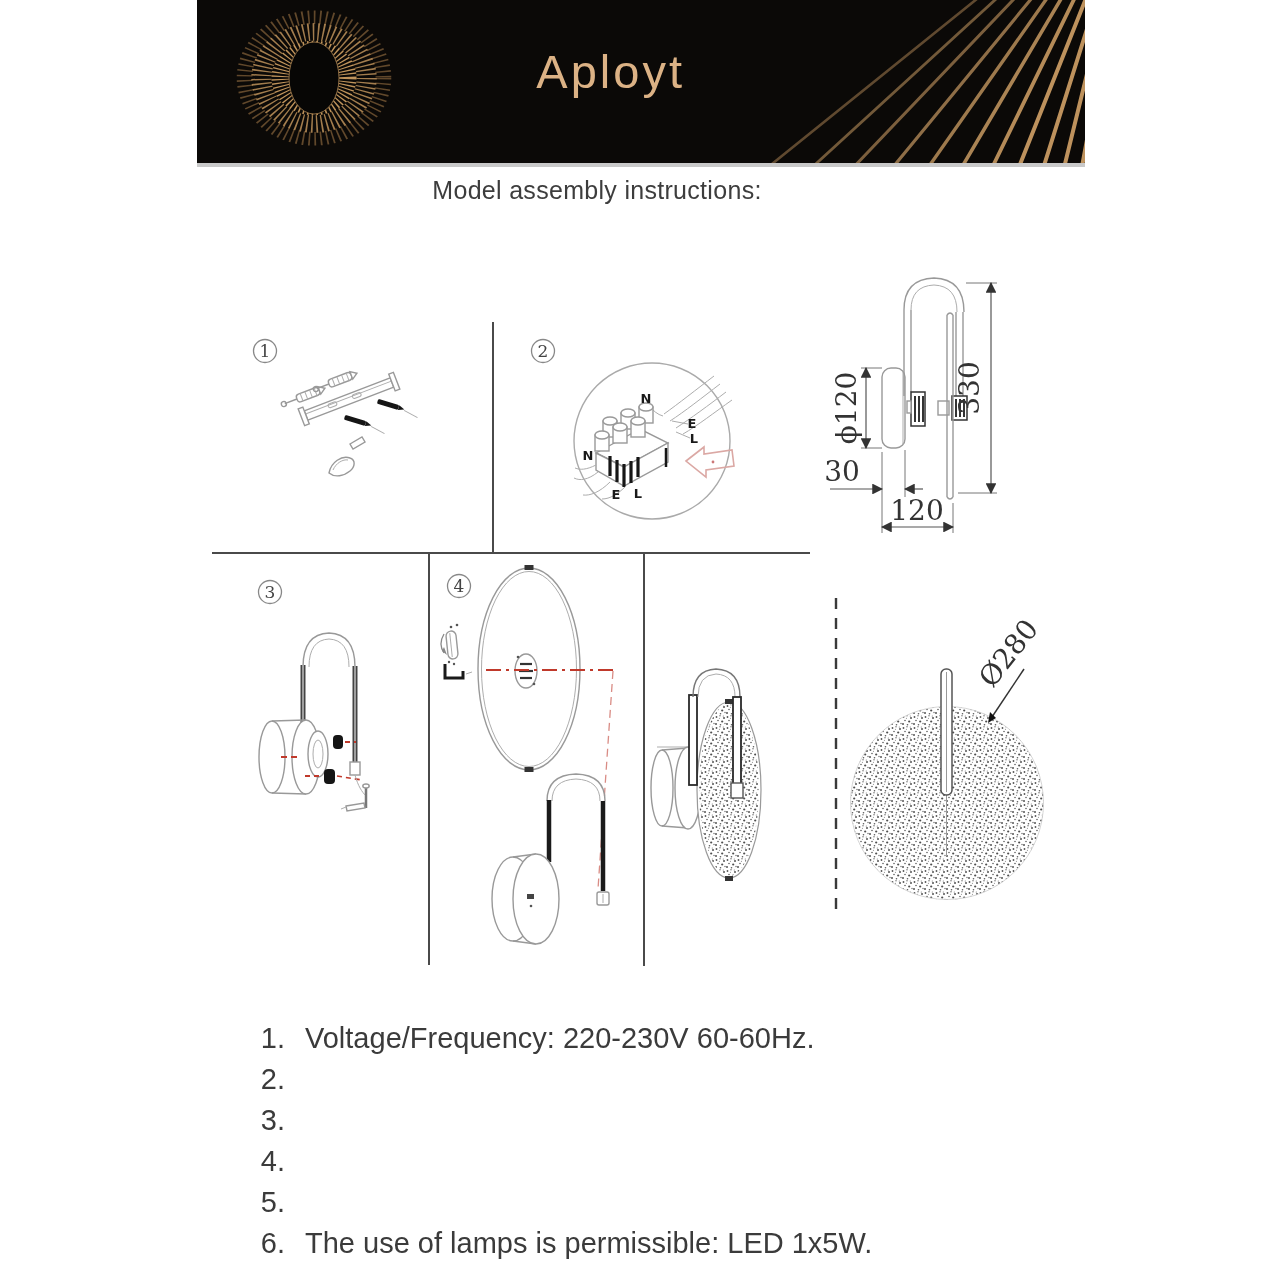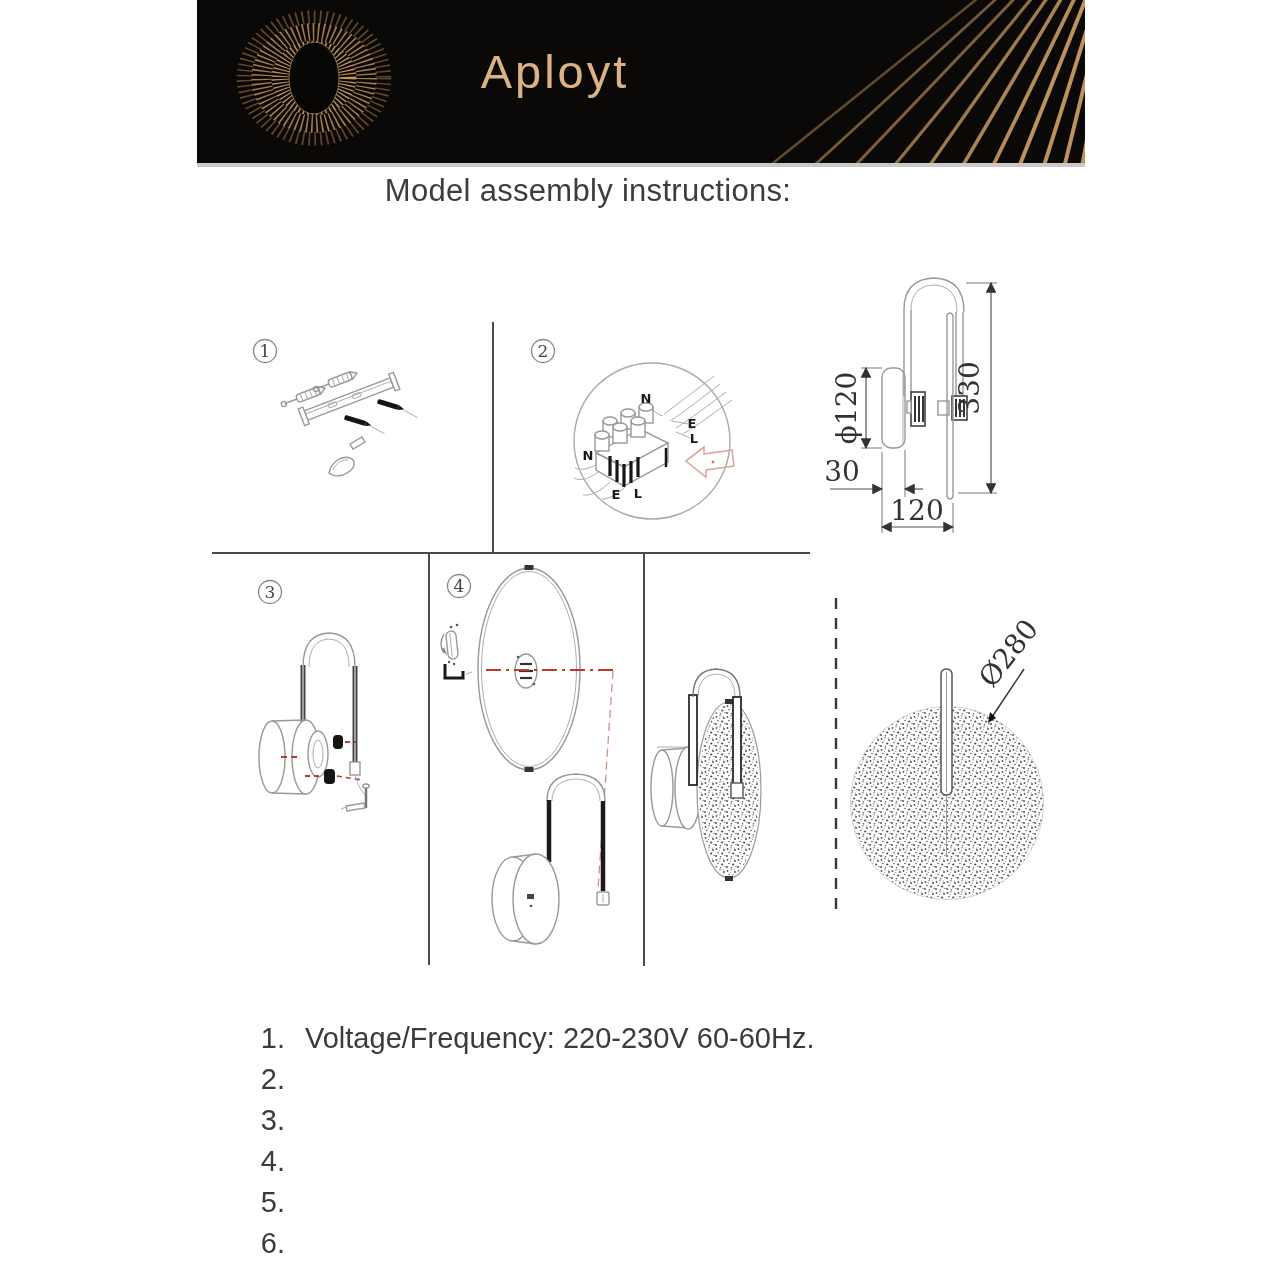--- a/index.html
+++ b/index.html
@@ -3,26 +3,26 @@
 <meta charset="utf-8">
 <style>
   html,body{margin:0;padding:0;background:#ffffff;}
   .page{position:relative;width:1280px;height:1280px;background:#fff;overflow:hidden;
         font-family:"Liberation Sans",sans-serif;color:#3a3a3a;}
 
   
   .banner{position:absolute;left:197px;top:0;width:888px;height:163px;background:#0b0907;
           border-bottom:4px solid #c9c9c9;overflow:hidden;}
   .banner svg{position:absolute;left:0;top:0;}
-  .brand-word{position:absolute;left:228px;top:44px;width:260px;text-align:center;
+  .brand-word{position:absolute;left:228px;top:44px;width:260px;text-align:right;
               font-size:47px;letter-spacing:3px;color:#dcb285;font-weight:400;}
 
   
-  .title-block{position:absolute;left:0;top:172px;width:1176px;text-align:center;
-               font-size:31px;line-height:37px;color:#3d3d3d;letter-spacing:.3px;}
+  .title-block{position:absolute;left:9px;top:172px;width:1176px;text-align:center;
+               font-size:25px;line-height:37px;color:#3d3d3d;letter-spacing:.3px;}
 
   
   .drawings{position:absolute;left:190px;top:255px;}
   .dimtxt{font-family:"DejaVu Serif","Liberation Serif",serif;font-size:28px;fill:#333;}
   .stepnum{font-family:"DejaVu Serif","Liberation Serif",serif;font-size:17px;fill:#444;}
   .wlabel{font-family:"DejaVu Sans","Liberation Sans",sans-serif;font-size:13px;font-weight:bold;fill:#1a1a1a;}
   .thin{stroke:#999;fill:none;stroke-width:1.4;}
   .thin2{stroke:#adadad;fill:none;stroke-width:1;}
   .wfill{fill:#fff;}
   .dim{stroke:#555;stroke-width:1.2;fill:none;}
@@ -371,16 +371,17 @@
       <span class="ins-num">3.</span>
     </div>
     <div class="ins-row">
       <span class="ins-num">4.</span>
     </div>
     <div class="ins-row">
       <span class="ins-num">5.</span>
     </div>
     <div class="ins-row">
       <span class="ins-num">6.</span>
+      <span class="ins-text">The use of lamps is permissible: LED 1x5W.</span>
     </div>
   </div>
 
 </div>
 
 </body></html>

